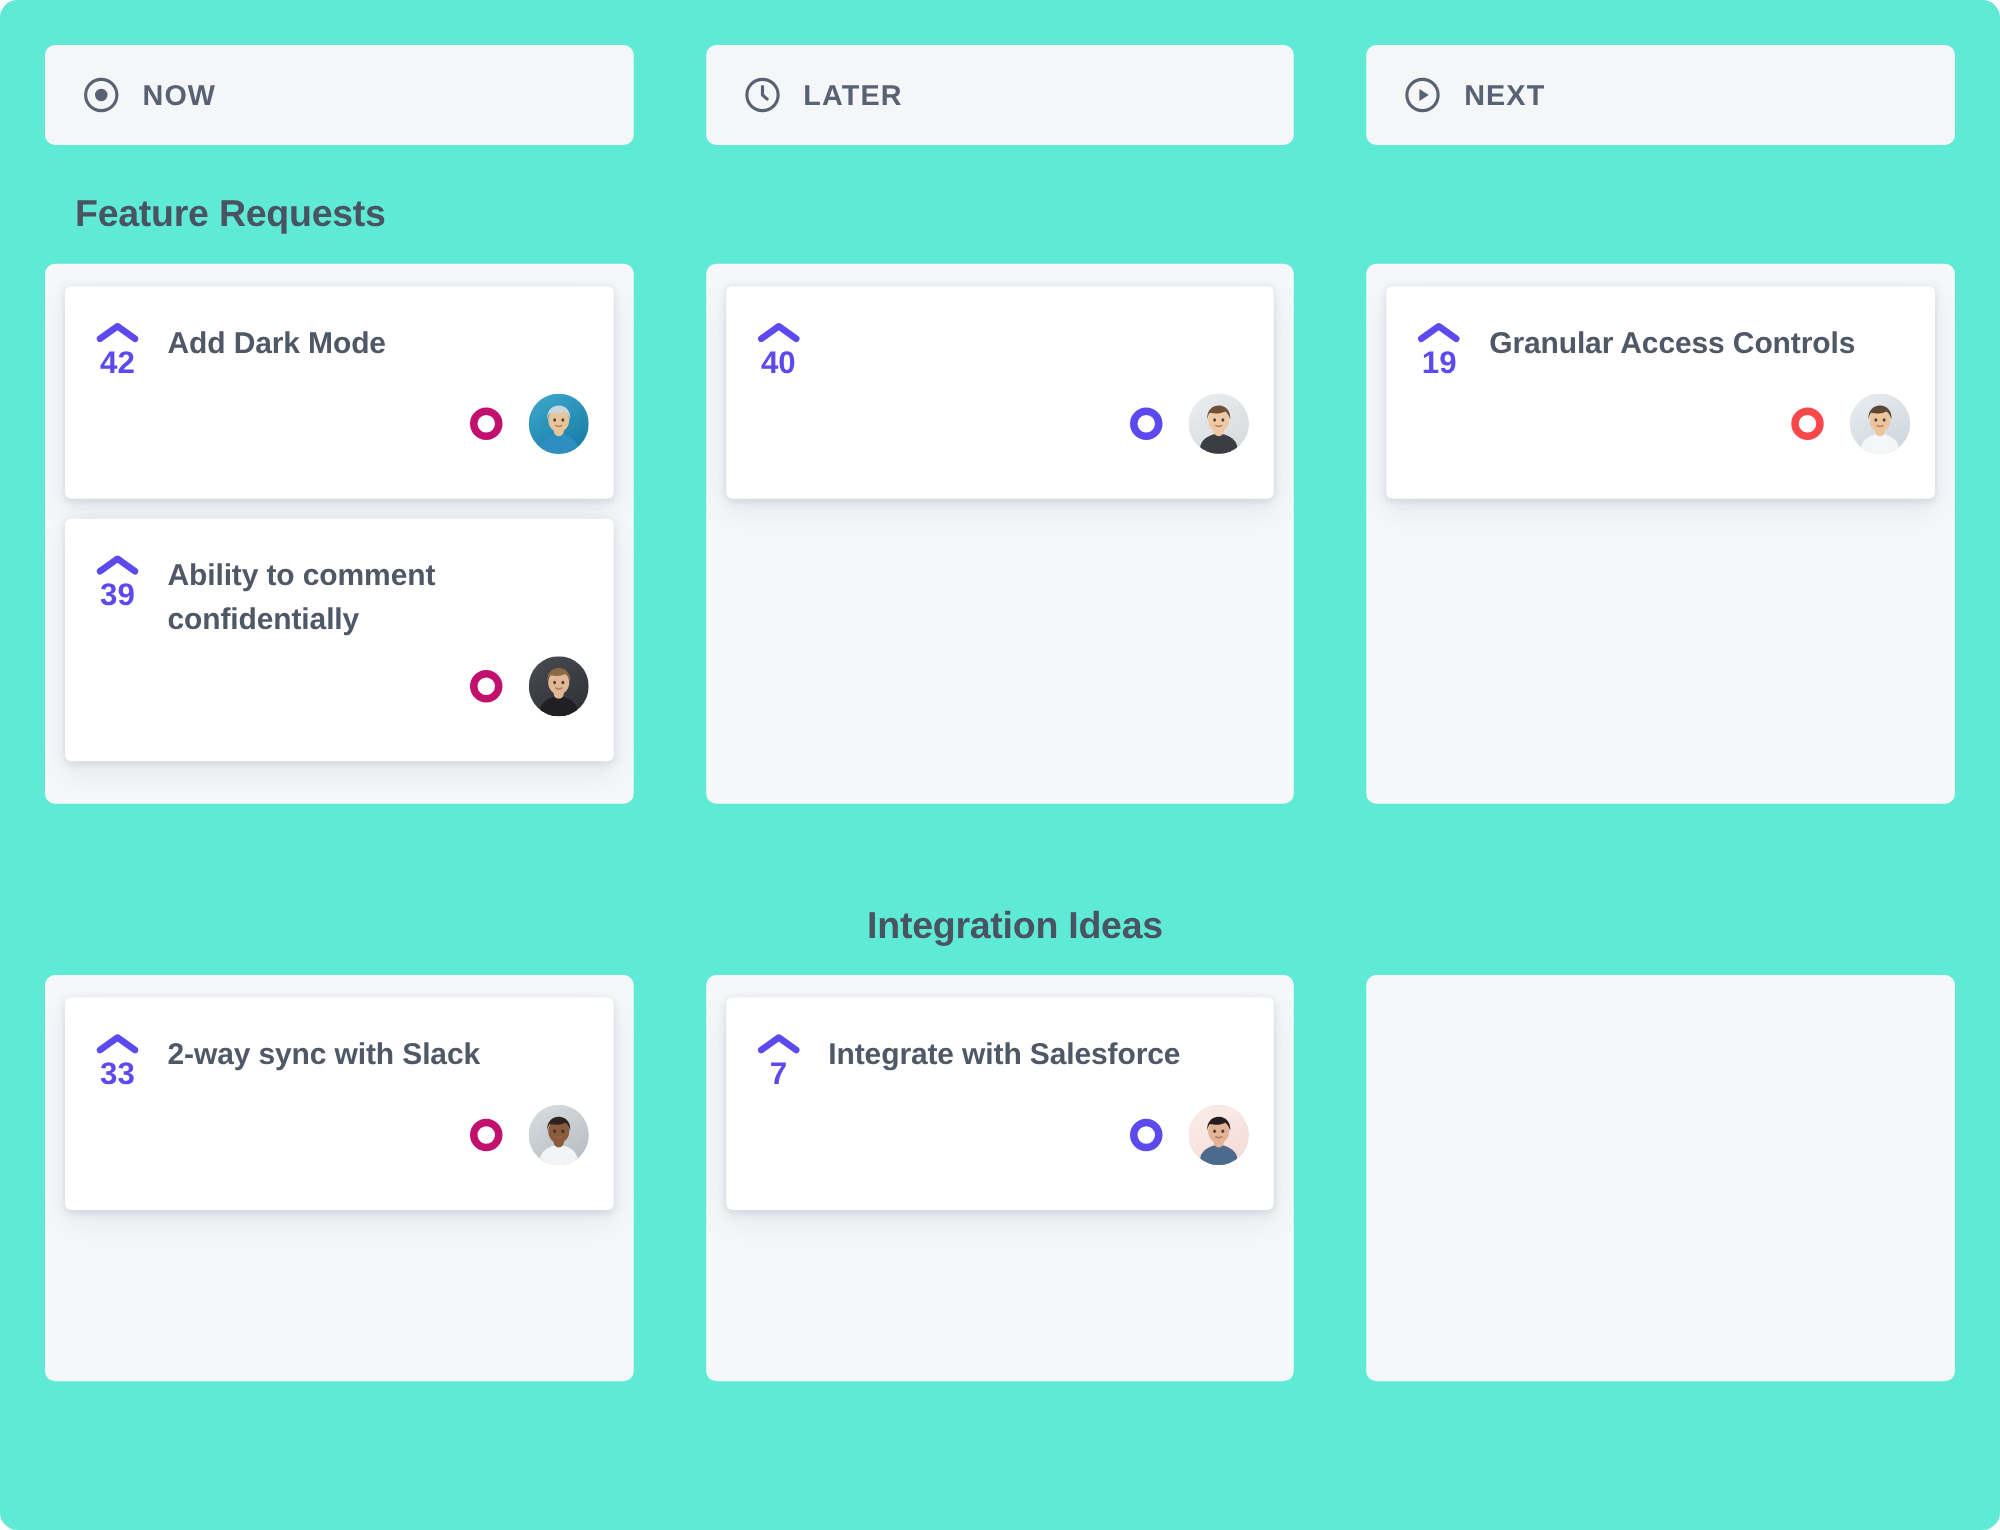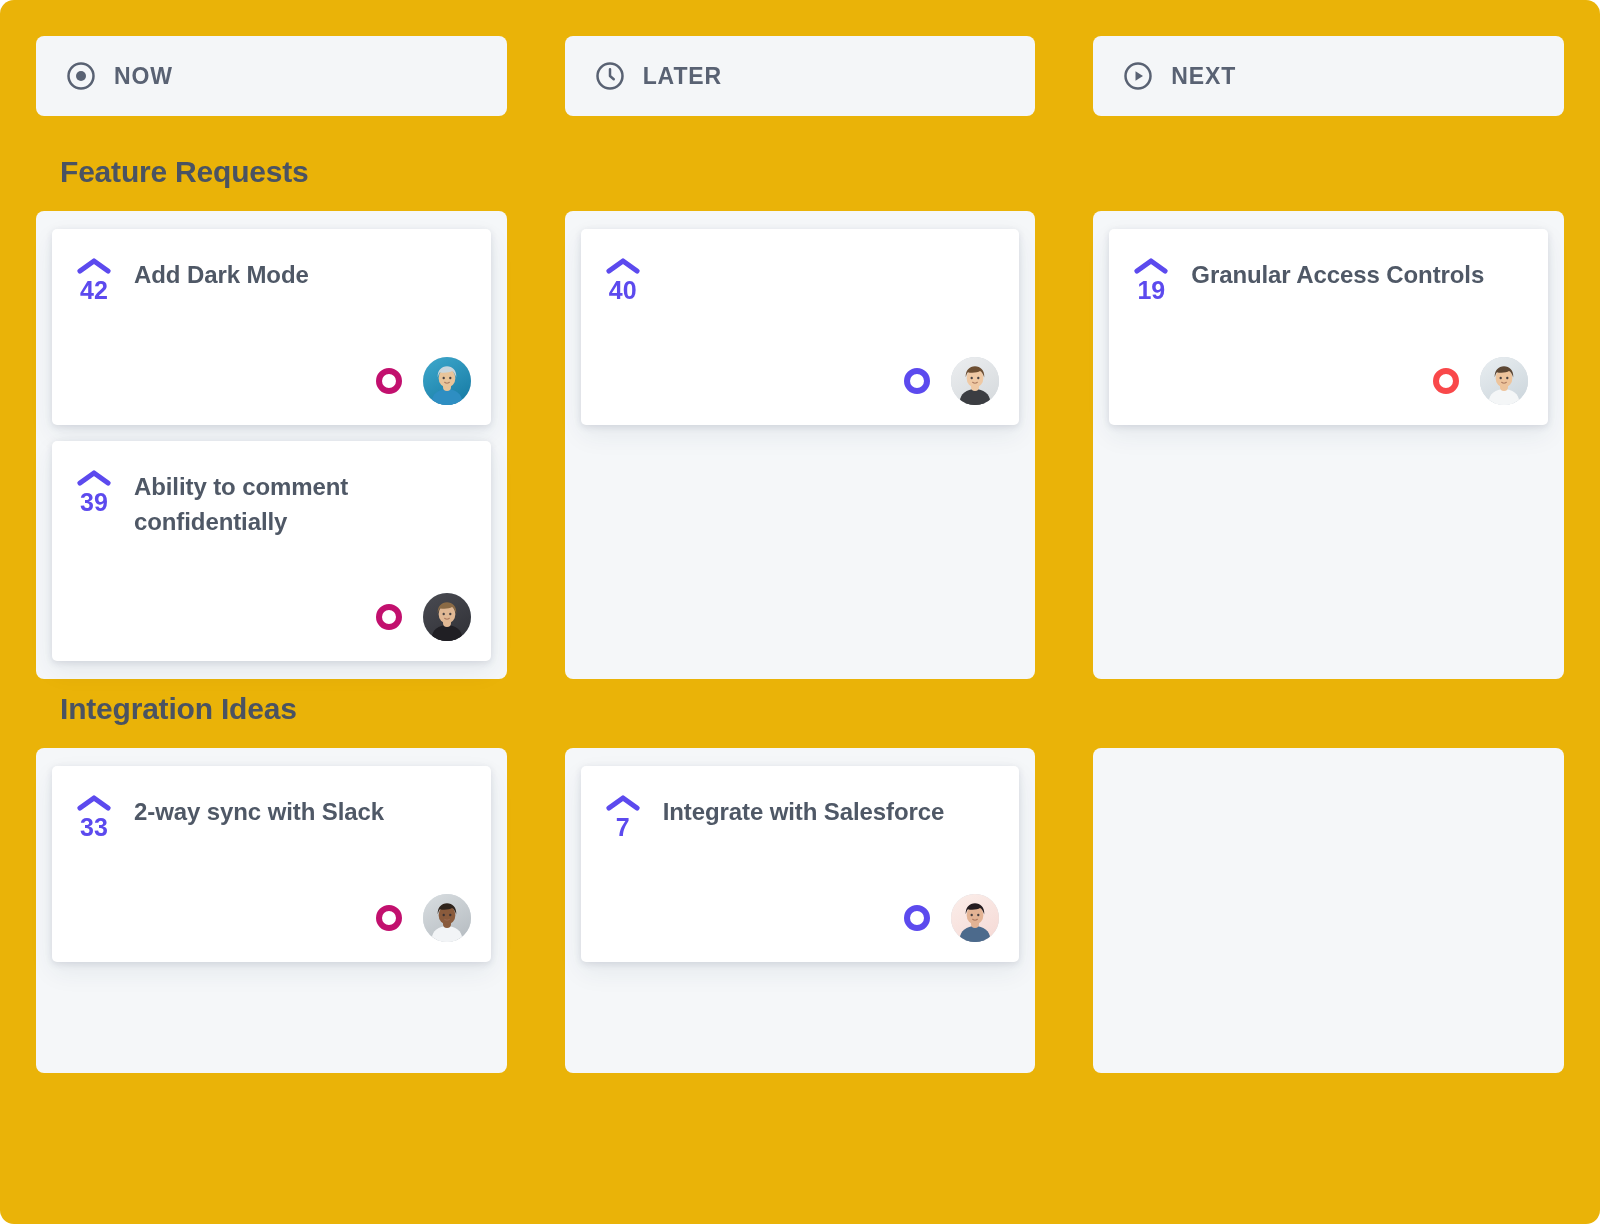--- a/index.html
+++ b/index.html
@@ -10,21 +10,21 @@
     height: 1224px;
     background: #ffffff;
     font-family: "Liberation Sans", "DejaVu Sans", sans-serif;
     -webkit-font-smoothing: antialiased;
   }
 
   .board {
     position: relative;
     width: 1600px;
     height: 1224px;
-    background: #eab308;
+    background: #5eead4;
     border-radius: 14px;
     overflow: hidden;
   }
 
   
   .col-headers {
     position: absolute;
     top: 36px;
     left: 36px;
     width: 1528px;
@@ -73,25 +73,24 @@
     gap: 16px;
     align-items: stretch;
   }
 
   
   .card {
     position: relative;
     background: #ffffff;
     border-radius: 5px;
     box-shadow: 0 2px 7px rgba(35,50,80,0.13), 0 10px 26px rgba(35,50,80,0.07);
-    padding: 24px 20px 20px 20px;
+    padding: 24px 20px 36px 20px;
     min-height: 150px;
     display: flex;
     flex-direction: column;
-    gap: 42px;
   }
   .card-top {
     display: flex;
     align-items: flex-start;
     gap: 18px;
   }
   .vote {
     flex: 0 0 auto;
     width: 44px;
     display: flex;
@@ -313,21 +312,21 @@
                     <ellipse cx="20.7" cy="21" rx="1.15" ry="1.35" fill="#2b2b33" opacity="0.85"></ellipse>
                     <ellipse cx="27.3" cy="21" rx="1.15" ry="1.35" fill="#2b2b33" opacity="0.85"></ellipse>
                     <path d="M21.6 25.3c1.5 1.2 3.3 1.2 4.8 0" stroke="#9d6a52" stroke-width="1.1" fill="none" stroke-linecap="round" opacity="0.75"></path>
                   </svg>
                 </span>
               </div>
             </div>
           </div>
         </div>
       </div>
-      <div class="group" style="top: 692px;">
+      <div class="group" style="top: 724px; text-align: center;">
         <div class="group-title">Integration Ideas</div>
         <div class="lanes">
           <div class="lane" style="min-height: 325px;">
             <div class="card">
               <div class="card-top">
                 <div class="vote">
                   <span class="caret"><svg viewBox="0 0 34 17" fill="none">
                       <path d="M3 14L17 4l14 10" stroke="#5c4aee" stroke-width="5.2" stroke-linecap="round" stroke-linejoin="round"></path>
                     </svg></span>
                   <span class="count">33</span>

